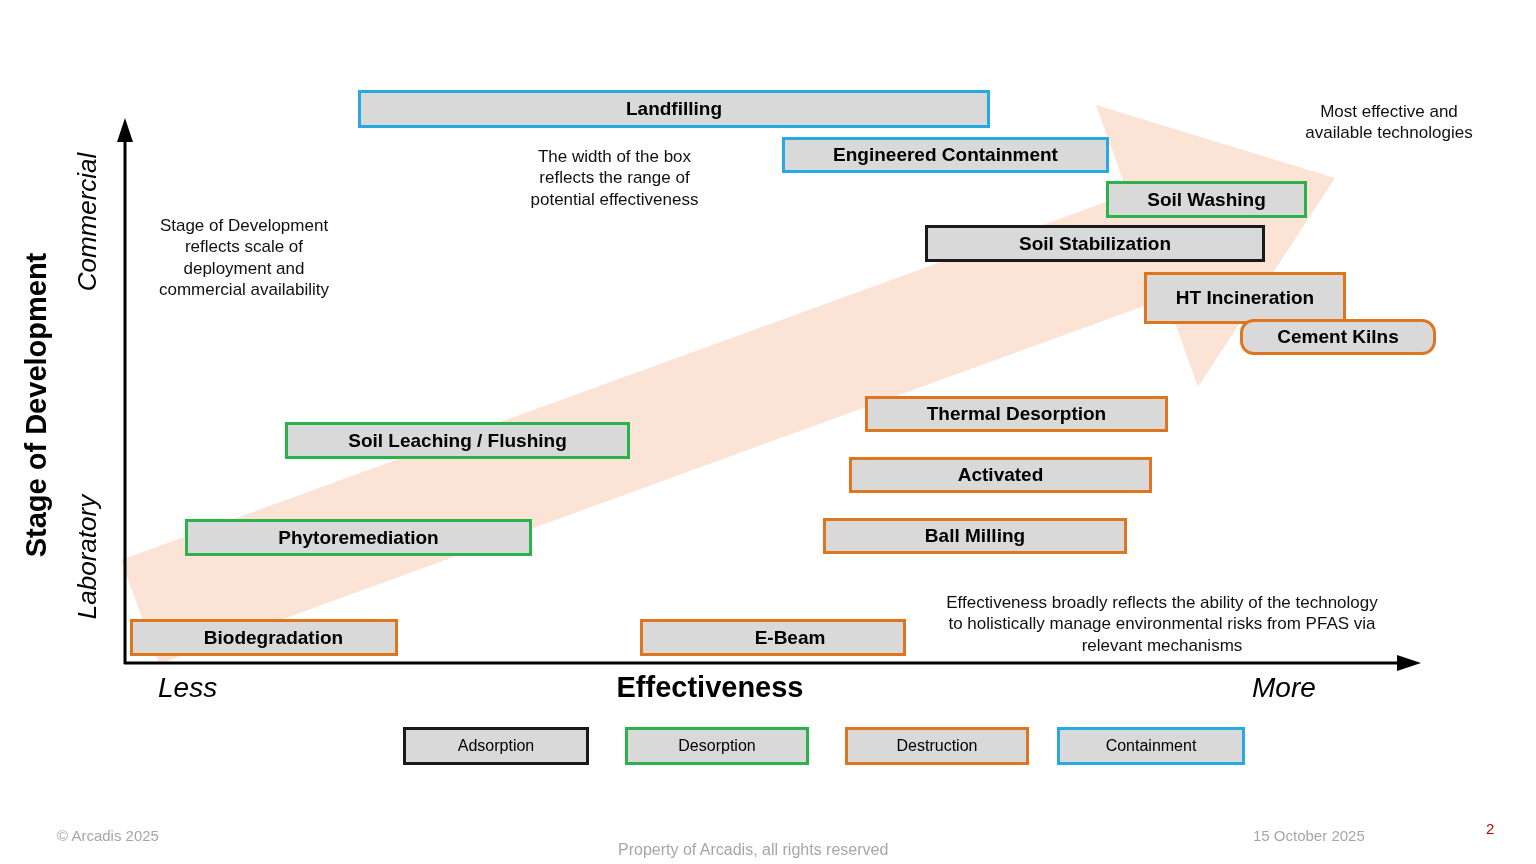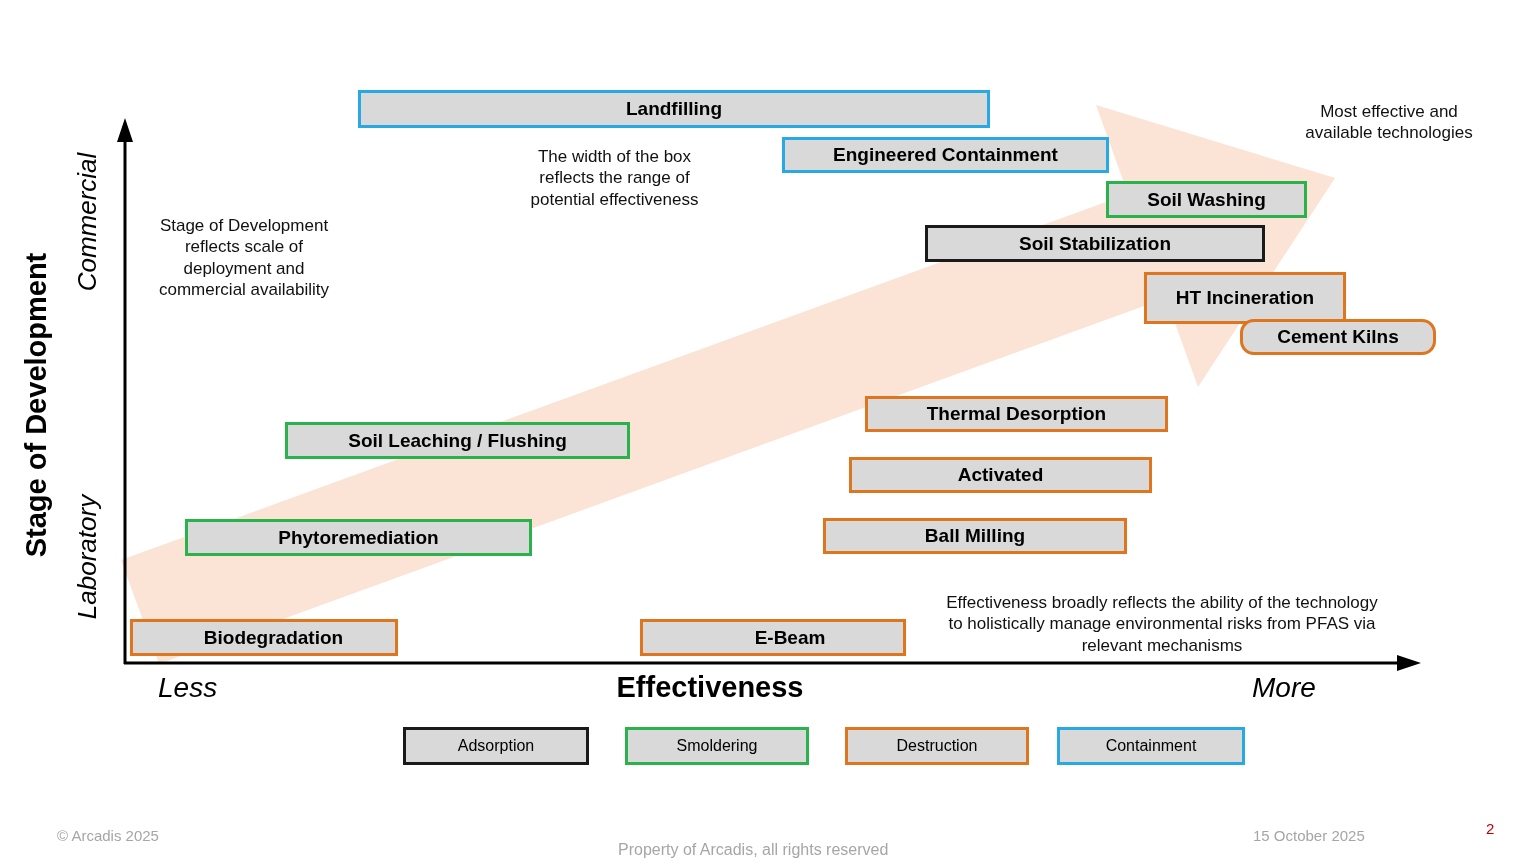--- a/index.html
+++ b/index.html
@@ -80,21 +80,21 @@
       <div class="tech-box" style="left: 640px; top: 619px; width: 266px; height: 37px; border-color: rgb(222, 117, 31); background: rgb(217, 217, 217); padding-left: 34px;">
         <span>E-Beam</span>
       </div>
     </div>
 
   <div class="layer">
       <div class="tech-box legend-box" style="left: 403px; top: 727px; width: 186px; height: 38px; border-color: rgb(26, 26, 26); background: rgb(217, 217, 217);">
         <span>Adsorption</span>
       </div>
       <div class="tech-box legend-box" style="left: 625px; top: 727px; width: 184px; height: 38px; border-color: rgb(43, 178, 76); background: rgb(217, 217, 217);">
-        <span>Smoldering</span>
+        <span>Desorption</span>
       </div>
       <div class="tech-box legend-box" style="left: 845px; top: 727px; width: 184px; height: 38px; border-color: rgb(222, 117, 31); background: rgb(217, 217, 217);">
         <span>Destruction</span>
       </div>
       <div class="tech-box legend-box" style="left: 1057px; top: 727px; width: 188px; height: 38px; border-color: rgb(41, 169, 225); background: rgb(217, 217, 217);">
         <span>Containment</span>
       </div>
     </div>
 
   <div class="rot axis-title-y" style="left:-130px;top:385px;width:340px;height:40px;">Stage of Development</div>

